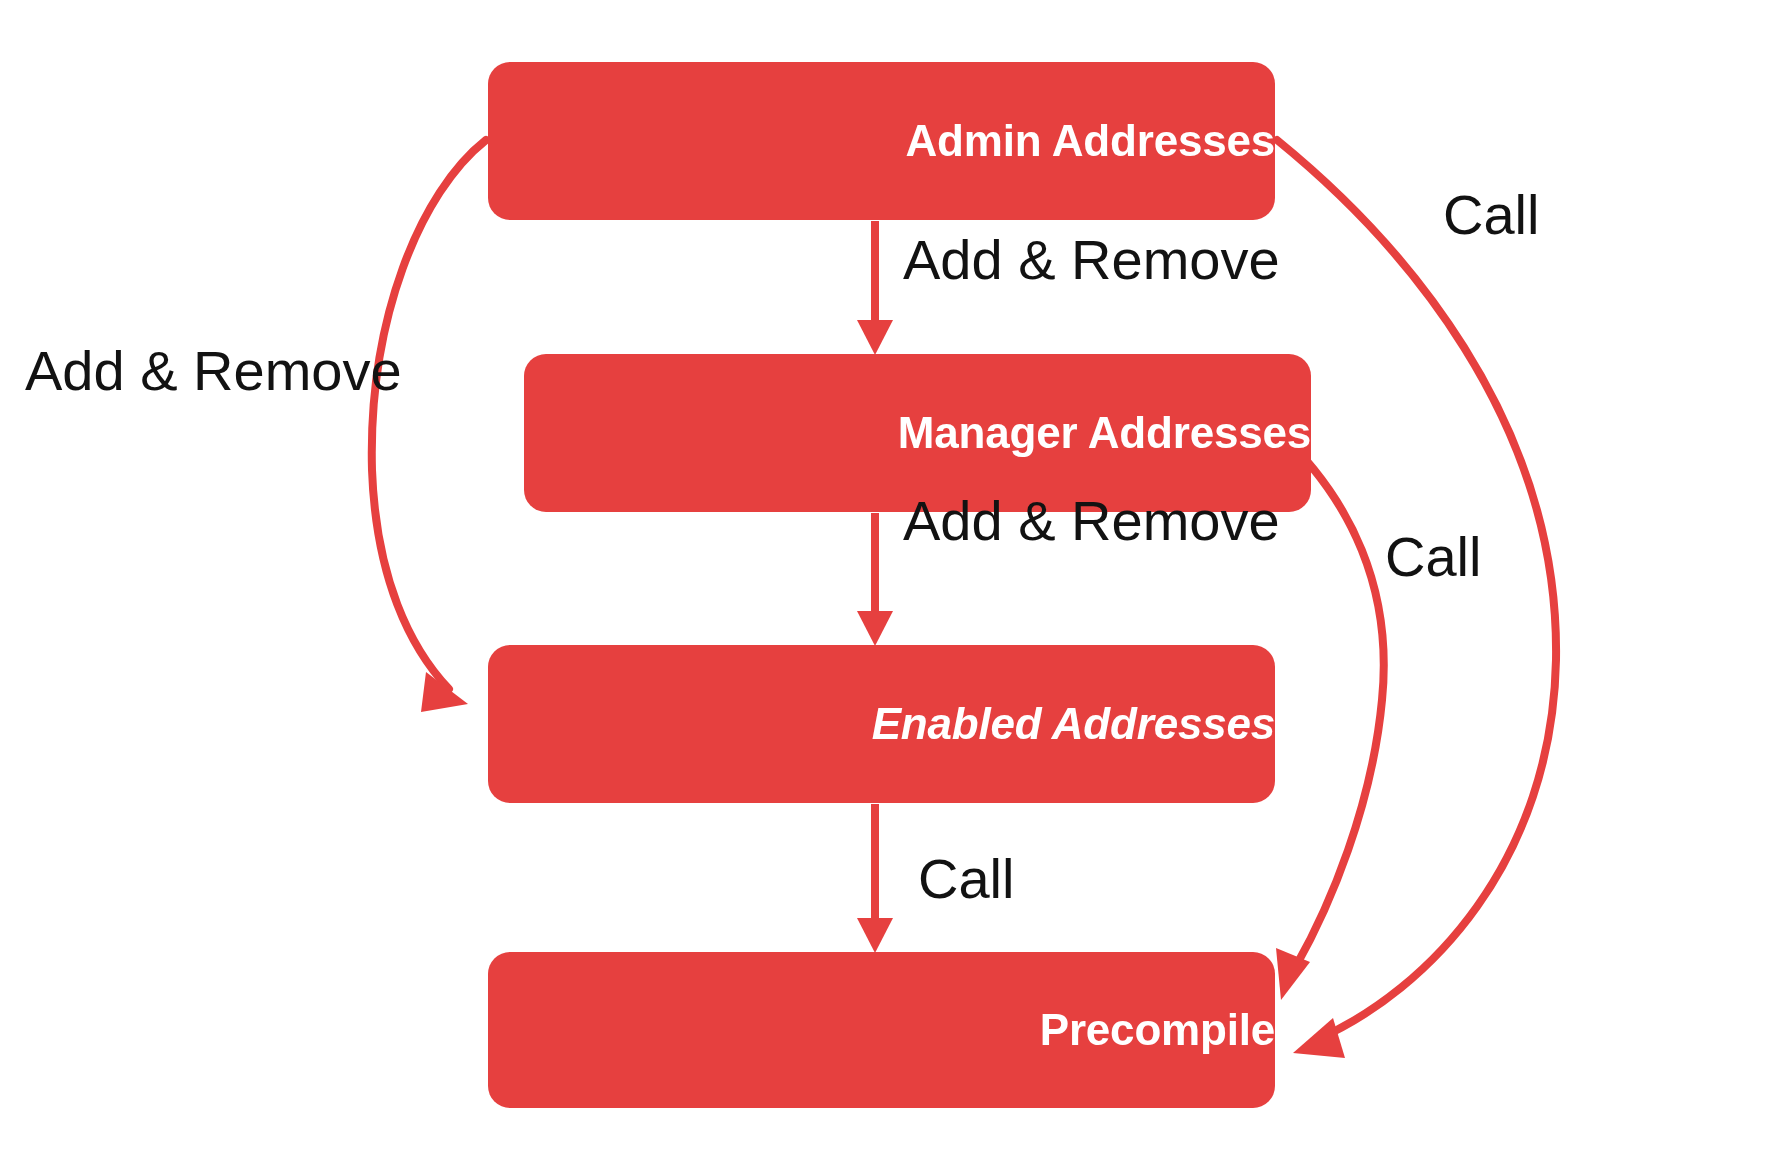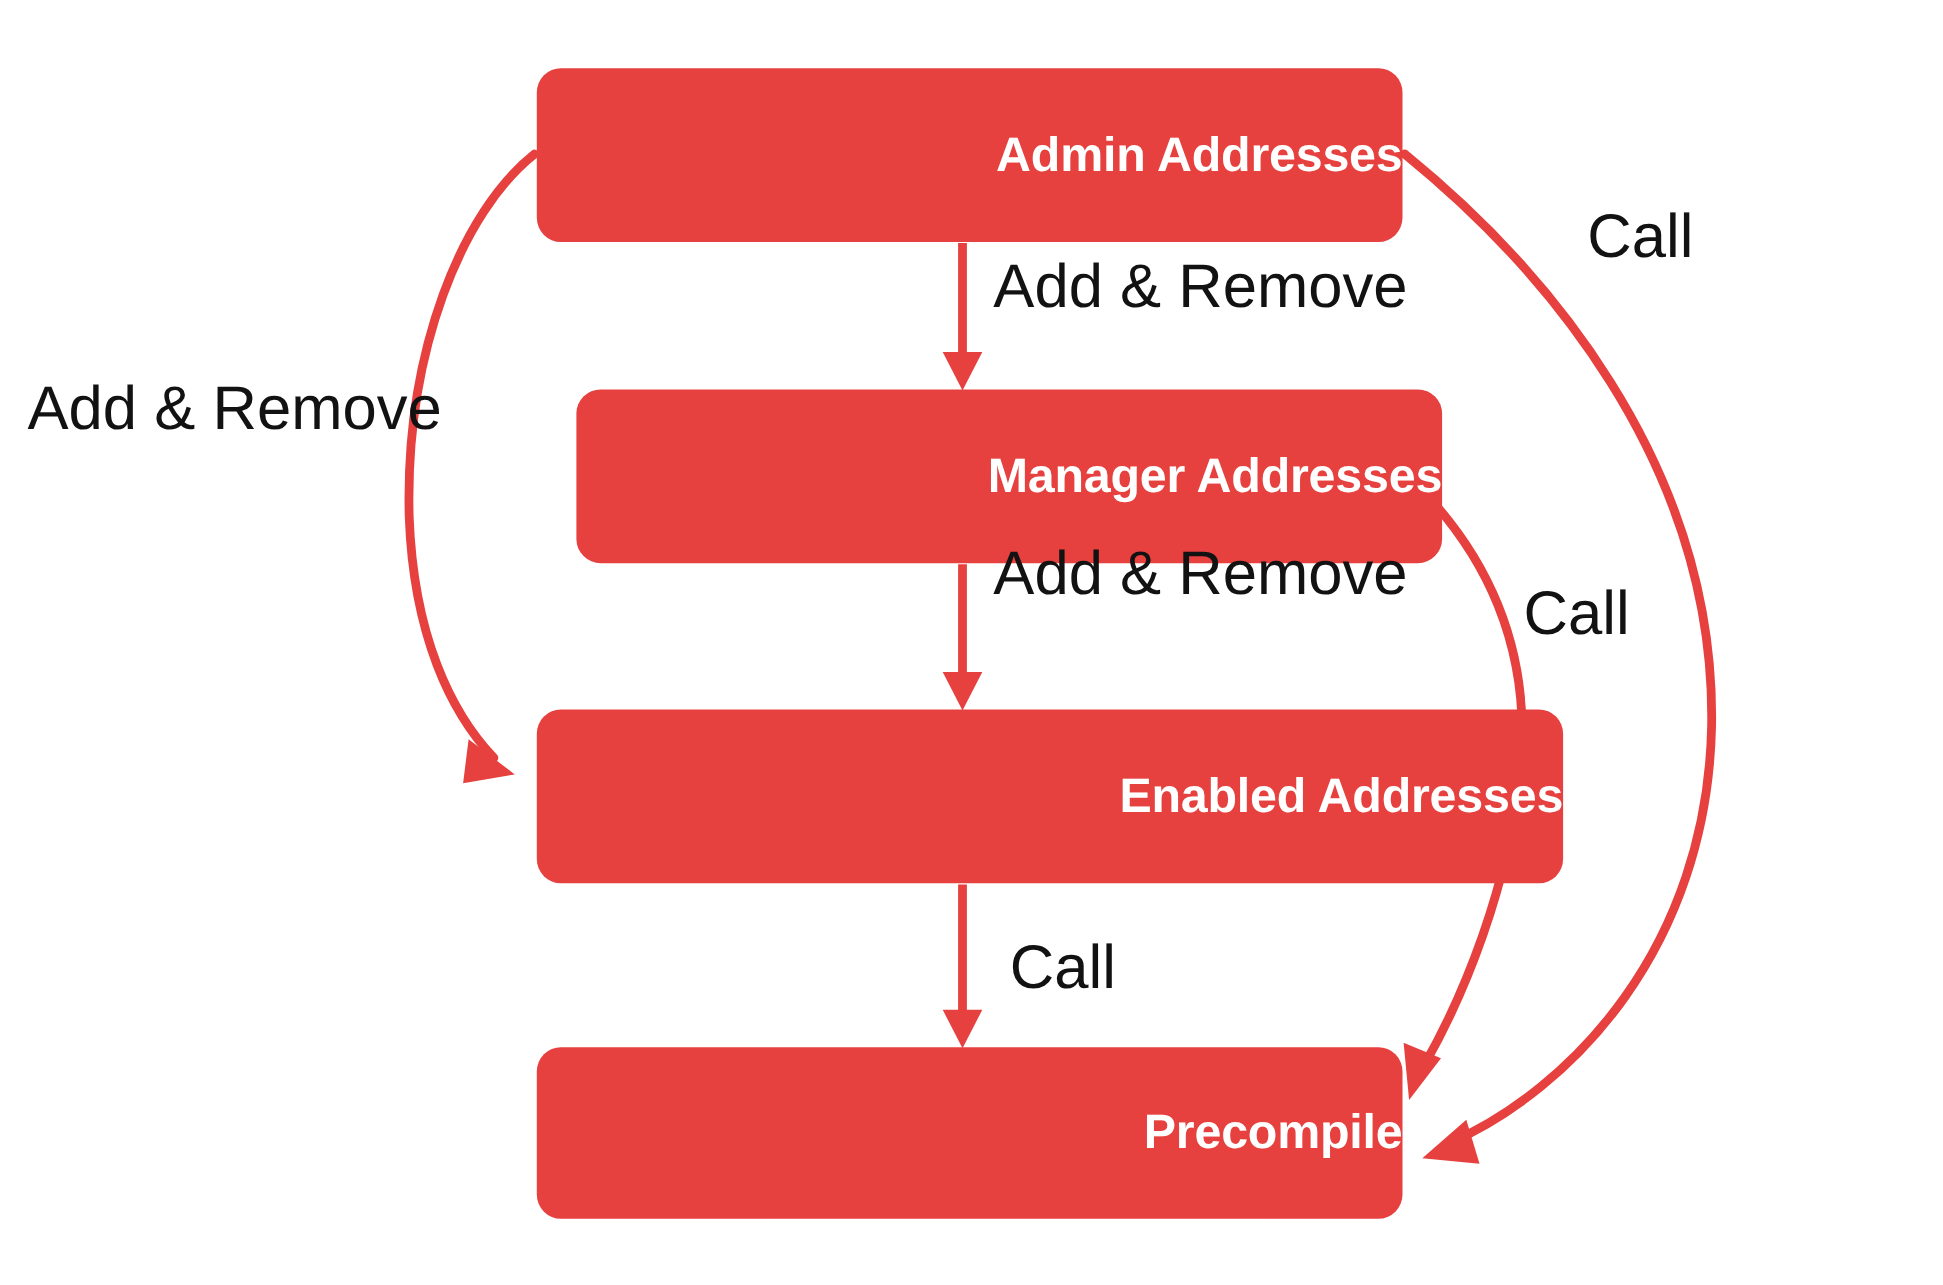--- a/index.html
+++ b/index.html
@@ -91,21 +91,21 @@
   </svg>
 
   <div class="node-box" style="left:488px; top:62px; width:787px; height:158px; background:#E6403F;">
     <span class="node-label">Admin Addresses</span>
   </div>
 
   <div class="node-box" style="left:488px; top:354px; width:787px; height:158px; background:#E6403F;margin-left:36px;">
     <span class="node-label">Manager Addresses</span>
   </div>
 
-  <div class="node-box" style="left:488px; top:645px; width:933px; height:158px; background:#E6403F;">
+  <div class="node-box" style="left:488px; top:645px; width:787px; height:158px; background:#E6403F;font-style:italic;">
     <span class="node-label">Enabled Addresses</span>
   </div>
 
   <div class="node-box" style="left:488px; top:952px; width:787px; height:156px; background:#E6403F;padding-left:44px;">
     <span class="node-label">Precompile</span>
   </div>
 
   <span class="edge-label" style="left:903px; top:227px;">Add &amp; Remove</span>
 
   <span class="edge-label" style="left:903px; top:488px;">Add &amp; Remove</span>

